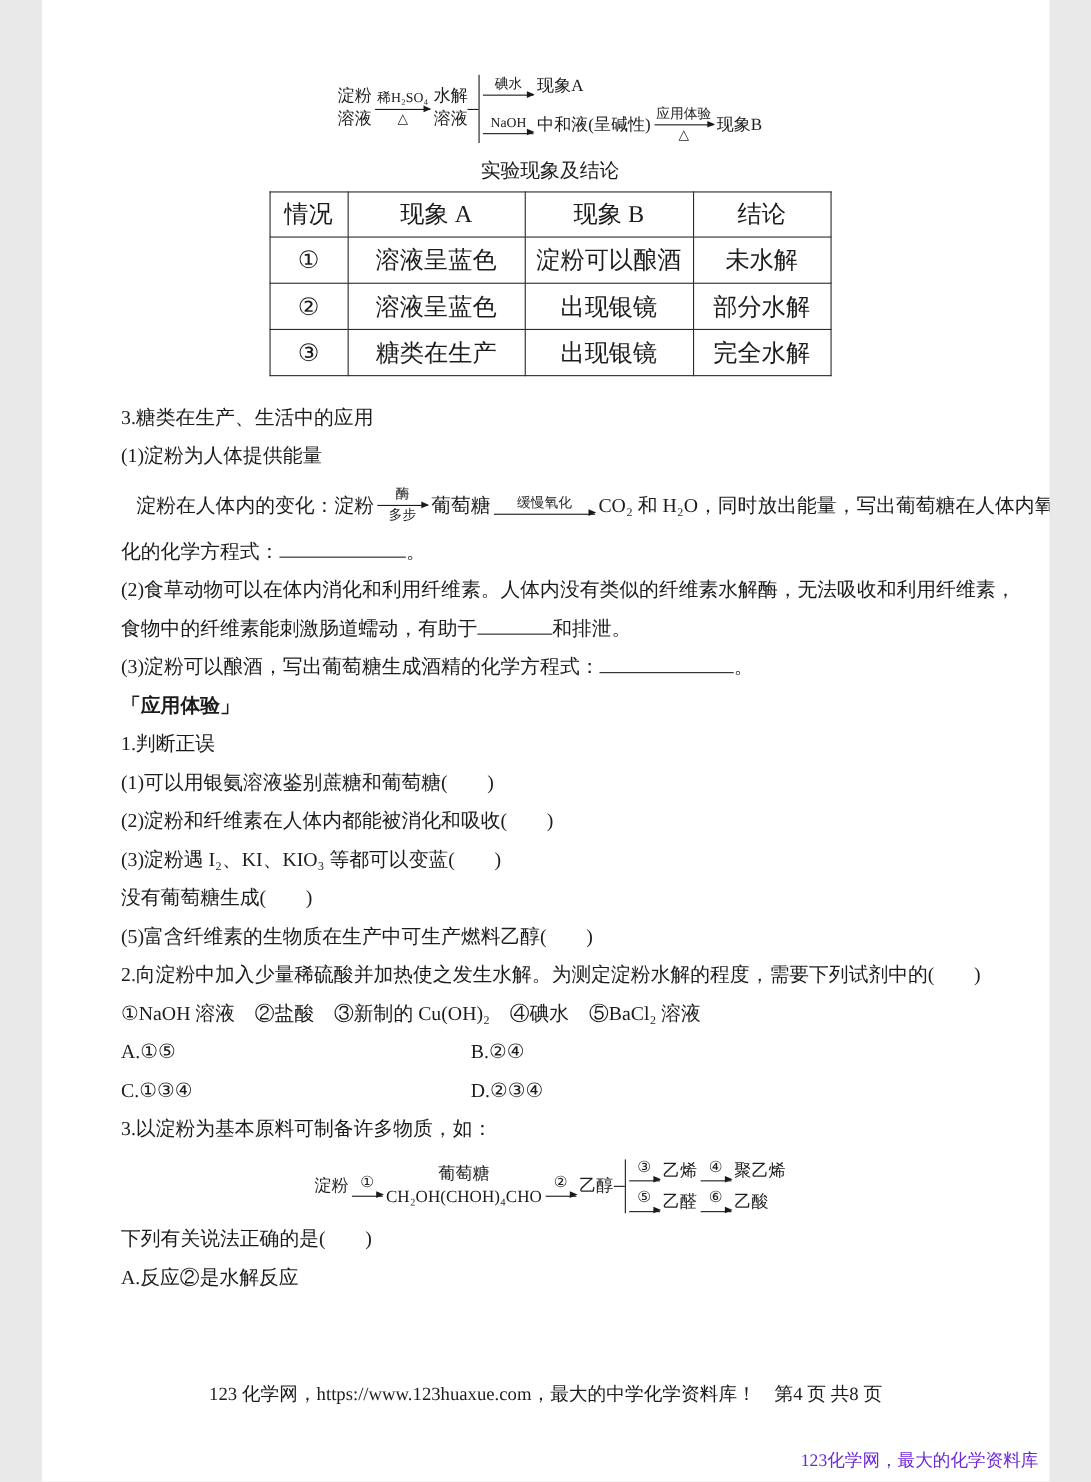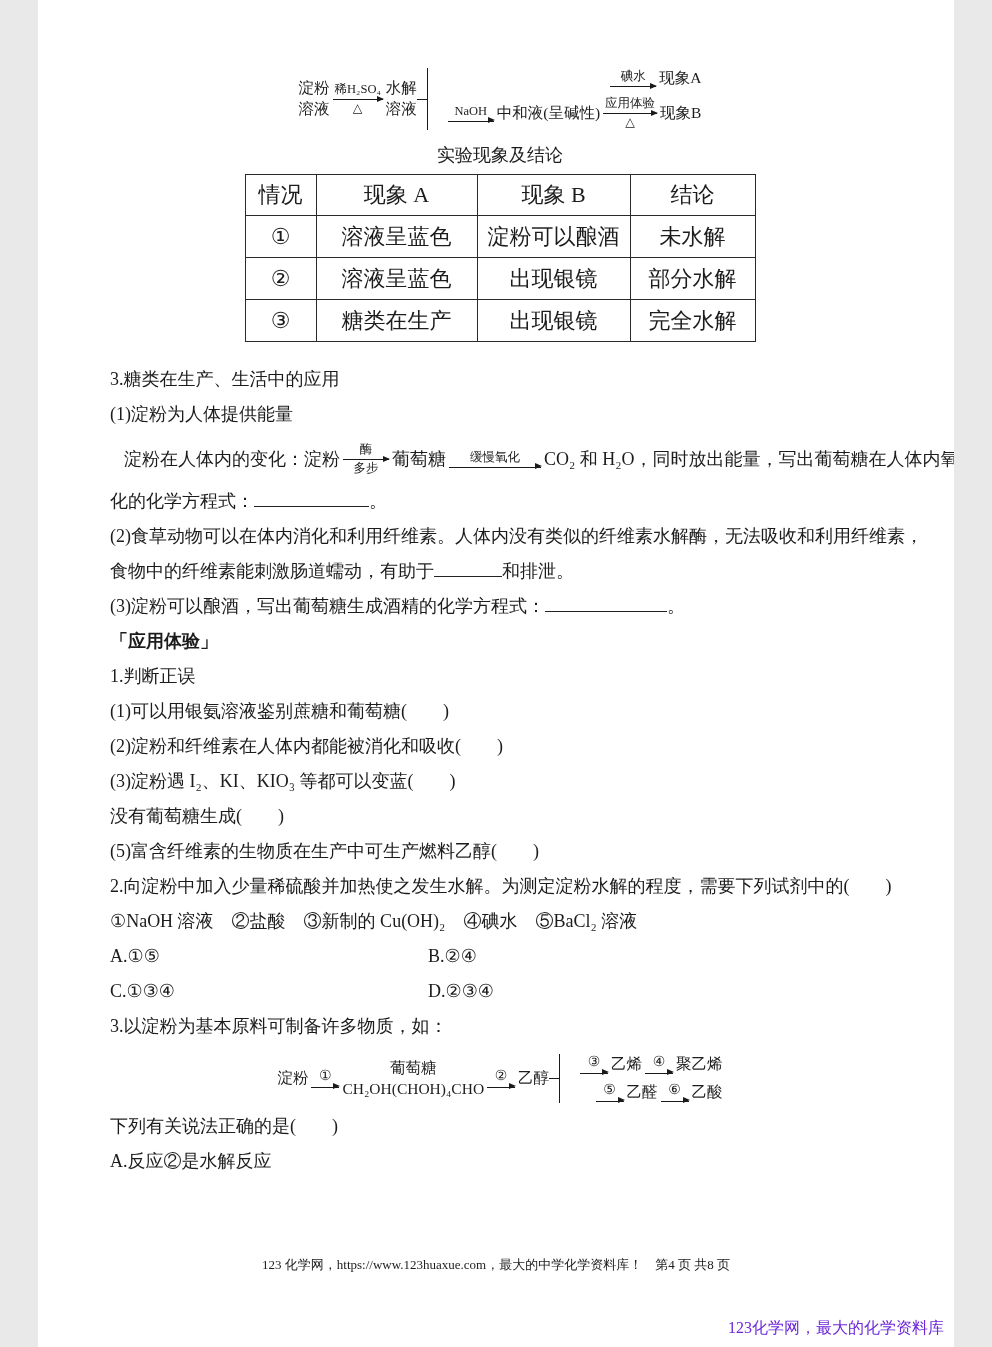--- a/index.html
+++ b/index.html
@@ -29,21 +29,21 @@
   .arr.num .lbl { font-size:14px; }
   .arr.num .shaft { min-width:28px; }
 
   
   .stack2 { display:inline-flex; flex-direction:column; align-items:center; line-height:1.35; text-align:center; }
 
   
   .flow { display:flex; align-items:center; justify-content:center; font-size:15.5px; }
   .flow .node { white-space:nowrap; }
   .stub { width:10px; height:1px; background:#1a1a1a; }
-  .fork { display:flex; flex-direction:column; align-items:flex-end; border-left:1.3px solid #1a1a1a; row-gap:7px;padding-left:17px; }
+  .fork { display:flex; flex-direction:column; align-items:flex-start; border-left:1.3px solid #1a1a1a; row-gap:7px; }
   .branch { display:flex; align-items:center; }
 
   .top-diagram { margin:6px 0 12px 0; }
 
   
   .tbl-title { text-align:center; font-size:18px; line-height:26px; margin:6px 0 6px 0; }
   table.exp { border-collapse:collapse; margin:0 auto; font-size:22px; }
   table.exp td, table.exp th { border:1.2px solid #2a2a2a; text-align:center; font-weight:normal; padding:0 10px; }
   table.exp th { height:40px; }
   table.exp td { height:41px; }
@@ -51,21 +51,21 @@
 
   .sec-gap { margin-top:20px; }
   .bold { font-weight:bold; }
 
   .rxn-line { line-height:1; margin:10px 0 8px 14px; display:flex; align-items:center; white-space:nowrap; }
 
   .options { display:grid; grid-template-columns:318px auto; }
 
   .q3-flow { margin:10px 0 6px 0; }
 
-  .footer { position:absolute; left:0; right:0; top:1256px; text-align:center; font-size:13px; color:#1c1c1c; }
+  .footer { position:absolute; left:0; right:0; top:1256px; text-align:center; font-size:17px; color:#1c1c1c; }
   .watermark { position:absolute; right:10px; top:1318px; font-size:16px; color:#6d28d9; }
 </style>
 </head>
 <body>
 
 <div class="page">
   <div class="content">
 
     <div class="flow top-diagram">
       <span class="stack2 node">

